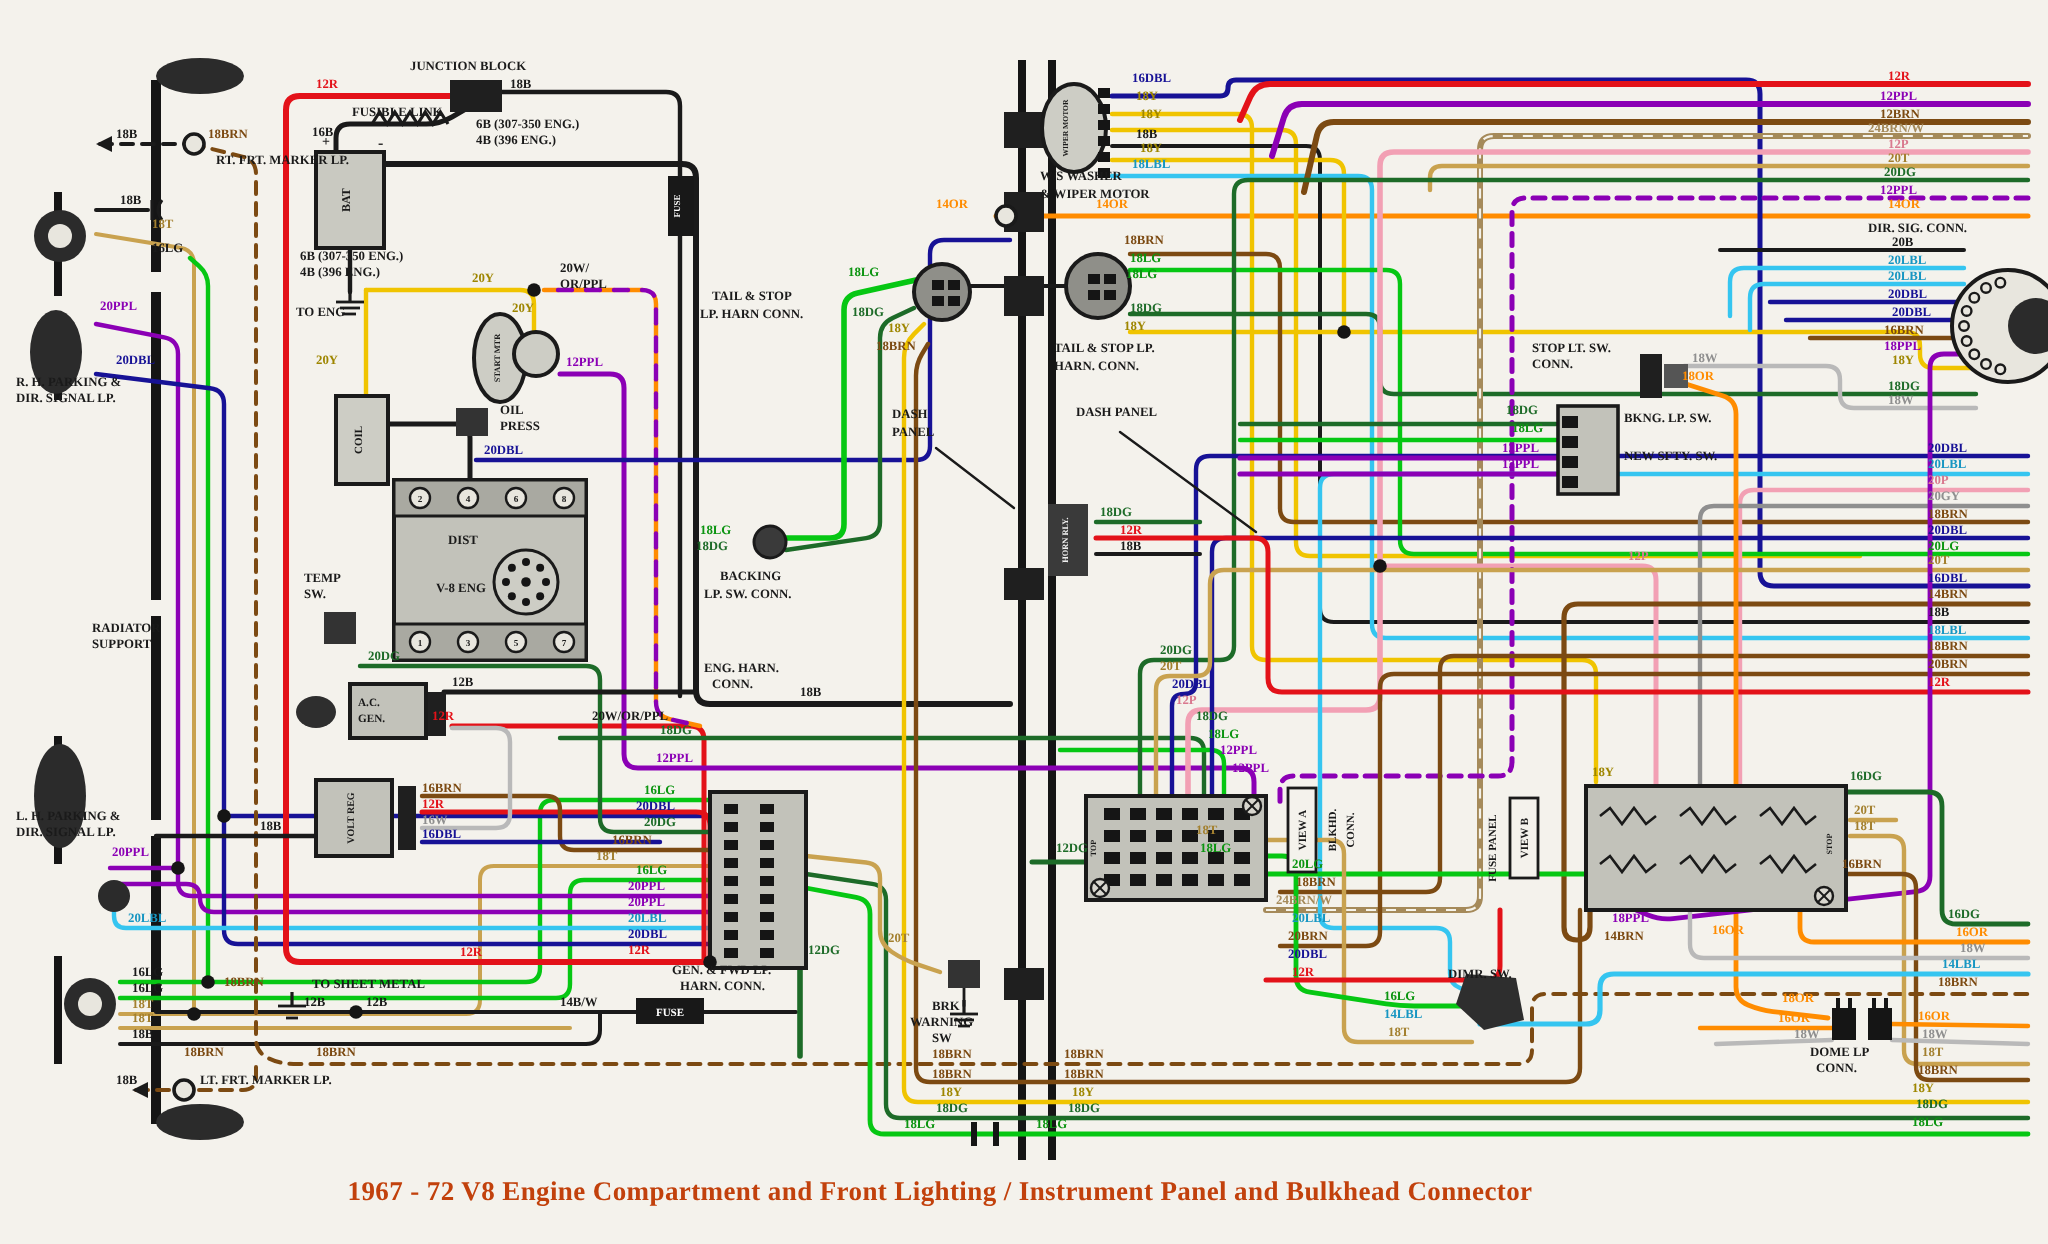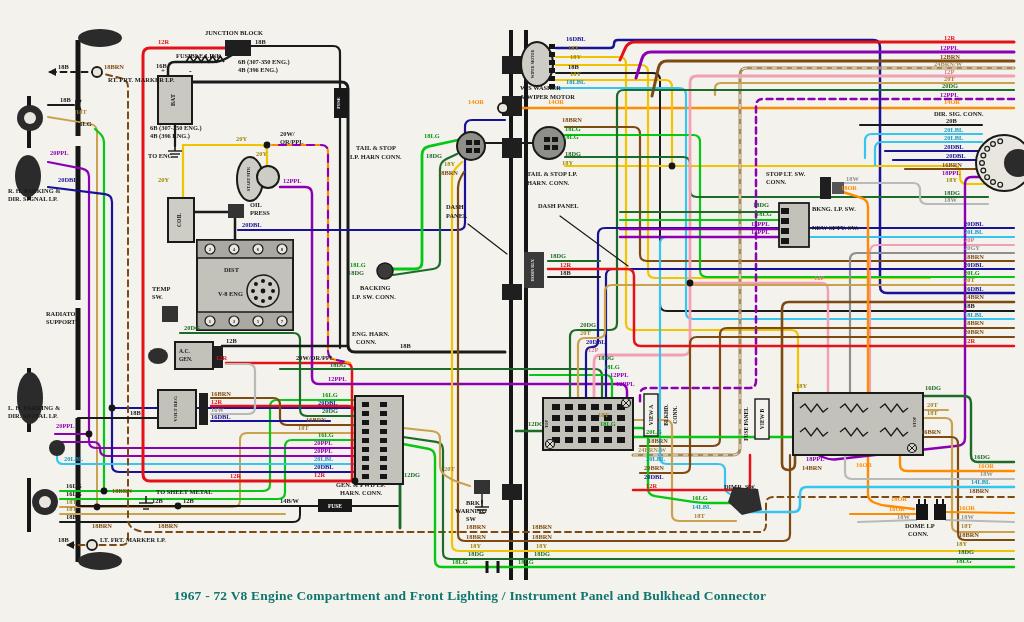--- a/index.html
+++ b/index.html
@@ -1,20 +1,20 @@
 <!DOCTYPE html>
 <html><head>
 <meta charset="utf-8">
 <style>
   html,body{margin:0;padding:0;background:#e9e7e0;}
   #page{position:relative;width:1024px;height:622px;background:#f4f2ec;overflow:hidden;
         font-family:"Liberation Serif", serif;}
   #diagram{position:absolute;left:0;top:0;}
   .title{position:absolute;left:0;top:588px;width:940px;text-align:center;
-         font-size:13.5px;font-weight:600;color:#0f766e;letter-spacing:.2px;}
+         font-size:13.5px;font-weight:600;color:#c2410c;letter-spacing:.2px;}
   svg text{font-family:"Liberation Serif", serif;font-weight:bold;}
 </style>
 </head>
 <body>
 <div id="page">
 
 <div class="title">1967 - 72 V8 Engine Compartment and Front Lighting / Instrument Panel and Bulkhead Connector</div>
 <svg id="diagram" width="1024" height="622" viewBox="0 0 1024 622">
       <line x1="78" y1="40" x2="78" y2="136" stroke="#151515" stroke-width="5"></line>
       <line x1="78" y1="146" x2="78" y2="300" stroke="#151515" stroke-width="5"></line>

